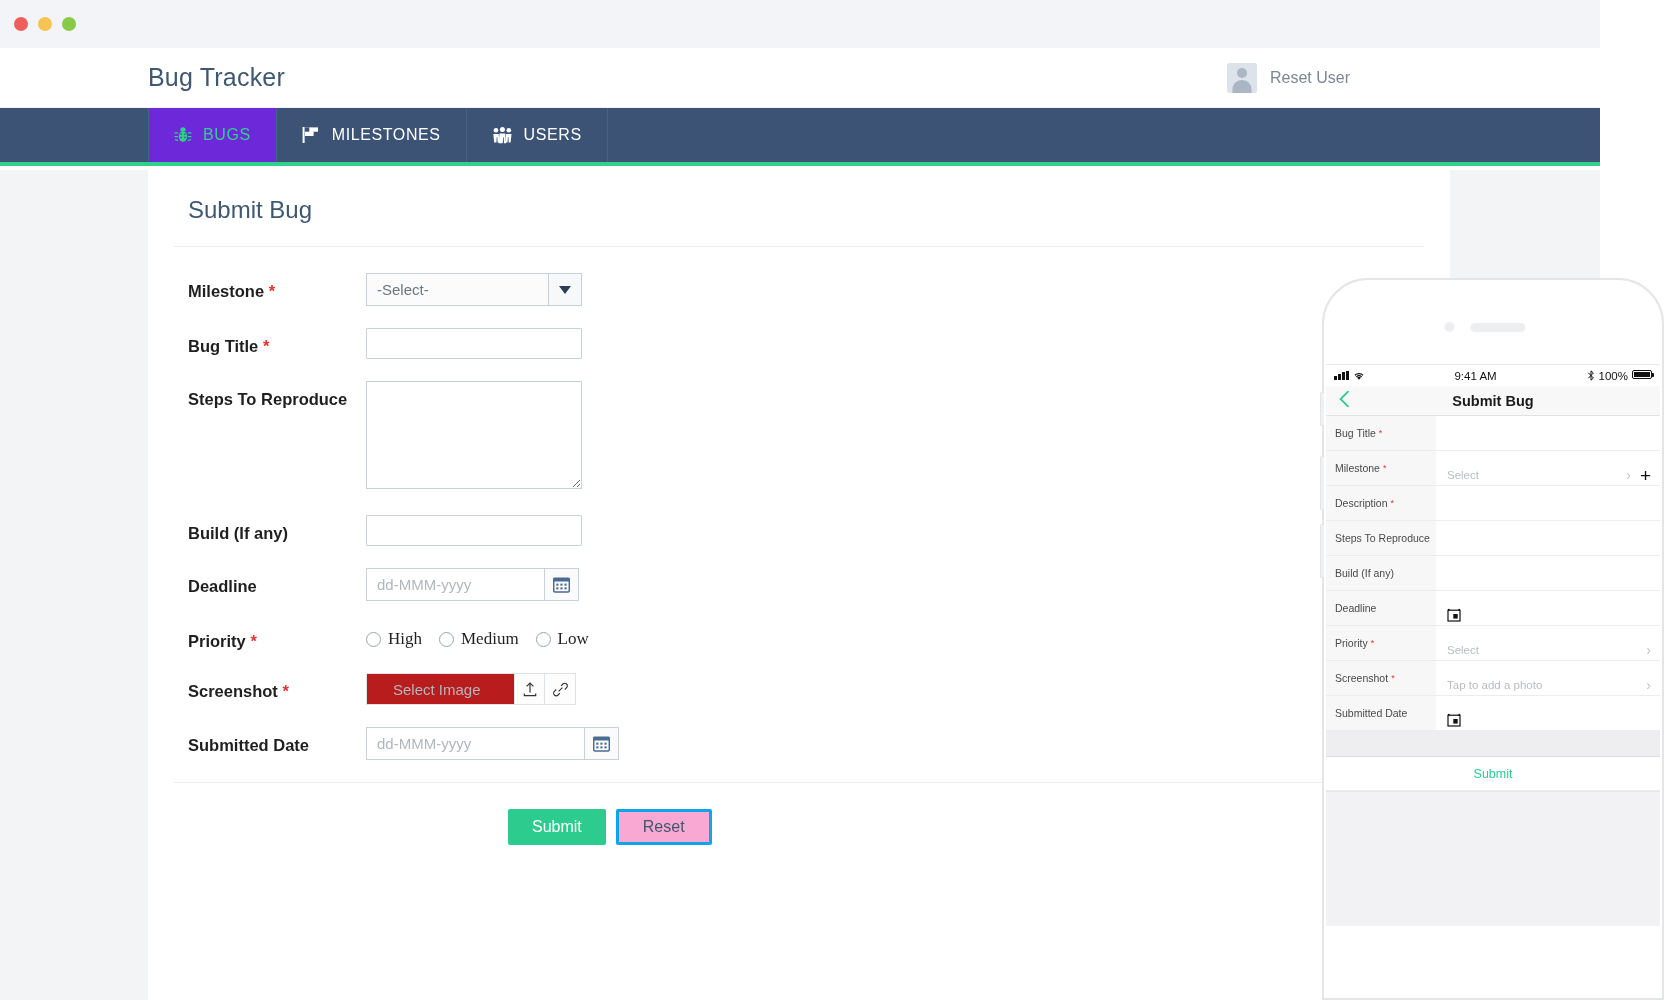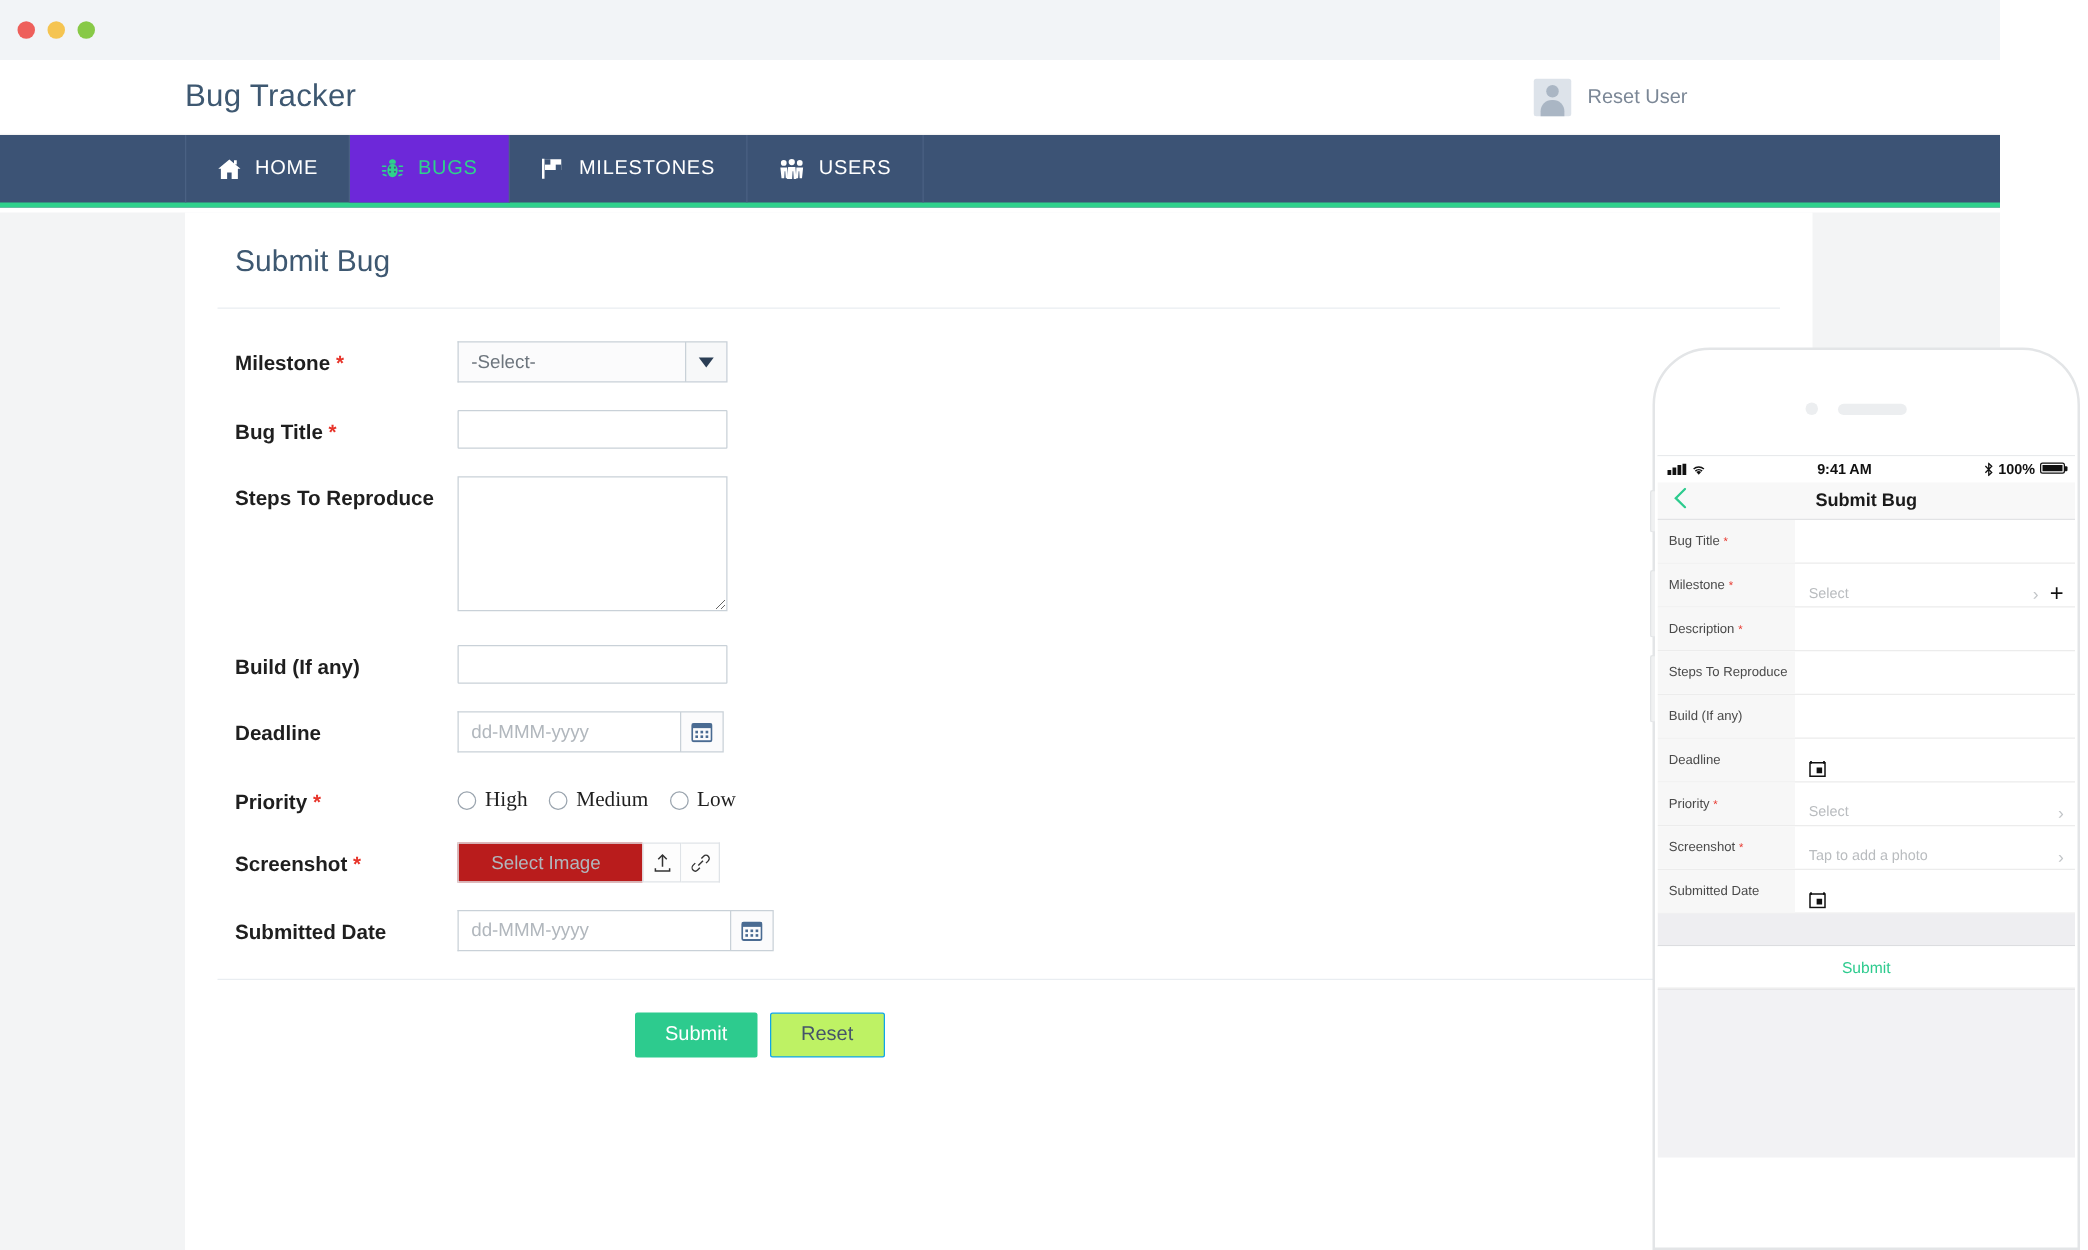--- a/index.html
+++ b/index.html
@@ -152,21 +152,21 @@
   }
   .shotbox .sbtn + .sbtn { border-left:none; }
 
   .foot-sep { height:1px; background:#e9edf1; margin: 14px 26px 0 26px; }
   .actions { display:flex; gap:10px; padding: 26px 0 0 360px; }
   .btn {
     height: 36px; padding: 0 24px; border:none; border-radius:2px;
     font-size:16px; cursor:pointer; font-family:"Liberation Sans", sans-serif;
   }
   .btn-submit { background:#2dcb8e; color:#fff; }
-  .btn-reset { background:#bef264; color:#45546a; border:1px solid #0ea5e9; }
+  .btn-reset { background:#f9a8d4; color:#45546a; border:3px solid #0ea5e9; }
 
   
   .phone {
     position:absolute; left: 1322px; top: 278px;
     width: 342px; height: 722px;
     background:#ffffff;
     border: 2px solid #e3e5e7;
     border-radius: 46px 46px 0 0;
     box-shadow: 0 0 0 0 transparent;
   }
@@ -189,21 +189,21 @@
     background:#f0f1f2; border-radius:2px 0 0 2px; border:1px solid #e3e5e7; border-right:none;
   }
 
   .screen {
     position:absolute; left: 2px; top: 84px; right: 2px; height: 562px;
     background:#ffffff; overflow:hidden;
     border-top: 1px solid #e8eaec;
   }
   .statusbar {
     height: 21px; display:flex; align-items:center; justify-content:space-between;
-    padding: 0 8px; font-size: 11.5px; font-weight:700; color:#111;
+    padding: 0 8px; font-size: 11.5px; font-weight:400; color:#111;
     background:#fff;
   }
   .sb-left { display:flex; align-items:center; gap:4px; }
   .sb-right { display:flex; align-items:flex-start; gap:4px; }
   .bars { display:flex; align-items:flex-end; gap:1.5px; height:9px; }
   .bars i { display:block; width:2.5px; background:#111; }
   .bars i:nth-child(1){height:4px}.bars i:nth-child(2){height:6px}
   .bars i:nth-child(3){height:8px}.bars i:nth-child(4){height:9px}
   .battery {
     width:20px;height:9px;border:1px solid #111;border-radius:2px;position:relative;padding:1px;
@@ -262,29 +262,20 @@
     <div class="appbar">
       <div class="brand">Bug Tracker</div>
       <div class="user-area">
         <div class="avatar"></div>
         <div class="user-name">Reset User</div>
       </div>
     </div>
 
     <div class="navbar">
 
-      <div class="nav-item">
-        <span class="nav-ico">
-          <svg width="19" height="17" viewBox="0 0 19 17" fill="#ffffff">
-            <path d="M9.5 0.6 0.6 8h2.1v8.2h5V11h3.6v5.2h5V8h2.1z"></path>
-            <rect x="13.2" y="1.2" width="2.2" height="3.4"></rect>
-          </svg>
-        </span>
-        <span>HOME</span>
-      </div>
 
       <div class="nav-item active">
         <span class="nav-ico">
           <svg width="18" height="18" viewBox="0 0 18 18" fill="#2fd18c">
             <ellipse cx="9" cy="10.4" rx="4.1" ry="5.4"></ellipse>
             <path d="M9 1.3c-1.5 0-2.7 1-2.7 2.3 0 .5.2 1 .5 1.4h4.4c.3-.4.5-.9.5-1.4C11.7 2.3 10.5 1.3 9 1.3z"></path>
             <rect x="0.4" y="6.3" width="3.8" height="1.3" rx=".6"></rect>
             <rect x="13.8" y="6.3" width="3.8" height="1.3" rx=".6"></rect>
             <rect x="0.4" y="10" width="3.8" height="1.3" rx=".6"></rect>
             <rect x="13.8" y="10" width="3.8" height="1.3" rx=".6"></rect>

